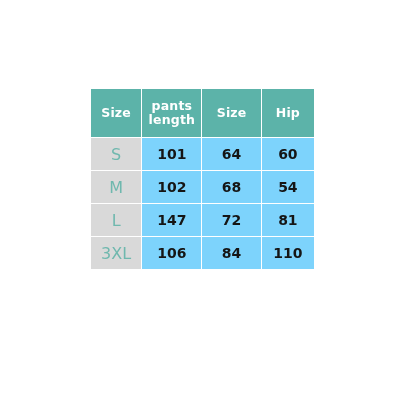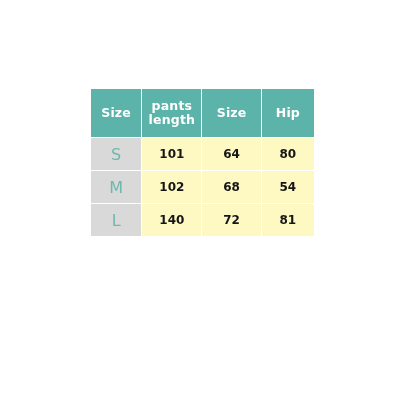--- a/index.html
+++ b/index.html
@@ -62,23 +62,23 @@
   
   td.size-cell {
     background: #d9d9d9;
     color: #6fb8ae;
     font-size: 16px;
     font-weight: normal;
     height: 32px;
   }
   
   td.data-cell {
-    background: #fef9c3;
+    background: #7dd3fc;
     color: #151515;
-    font-size: 12px;
+    font-size: 14px;
     font-weight: bold;
     height: 32px;
   }
 </style>
 </head>
 <body>
 
 <div id="page">
 
   <table id="size-chart-table">
@@ -97,30 +97,36 @@
         </th>
         <th class="header-waist">Size</th>
         <th class="header-hip">Hip</th>
       </tr>
     </thead>
     <tbody>
       <tr>
         <td class="size-cell">S</td>
         <td class="data-cell">101</td>
         <td class="data-cell">64</td>
-        <td class="data-cell">80</td>
+        <td class="data-cell">60</td>
       </tr>
       <tr>
         <td class="size-cell">M</td>
         <td class="data-cell">102</td>
         <td class="data-cell">68</td>
         <td class="data-cell">54</td>
       </tr>
       <tr>
         <td class="size-cell">L</td>
-        <td class="data-cell">140</td>
+        <td class="data-cell">147</td>
         <td class="data-cell">72</td>
         <td class="data-cell">81</td>
+      </tr>
+      <tr>
+        <td class="size-cell">3XL</td>
+        <td class="data-cell">106</td>
+        <td class="data-cell">84</td>
+        <td class="data-cell">110</td>
       </tr>
     </tbody>
   </table>
 
 </div>
 
 </body></html>

